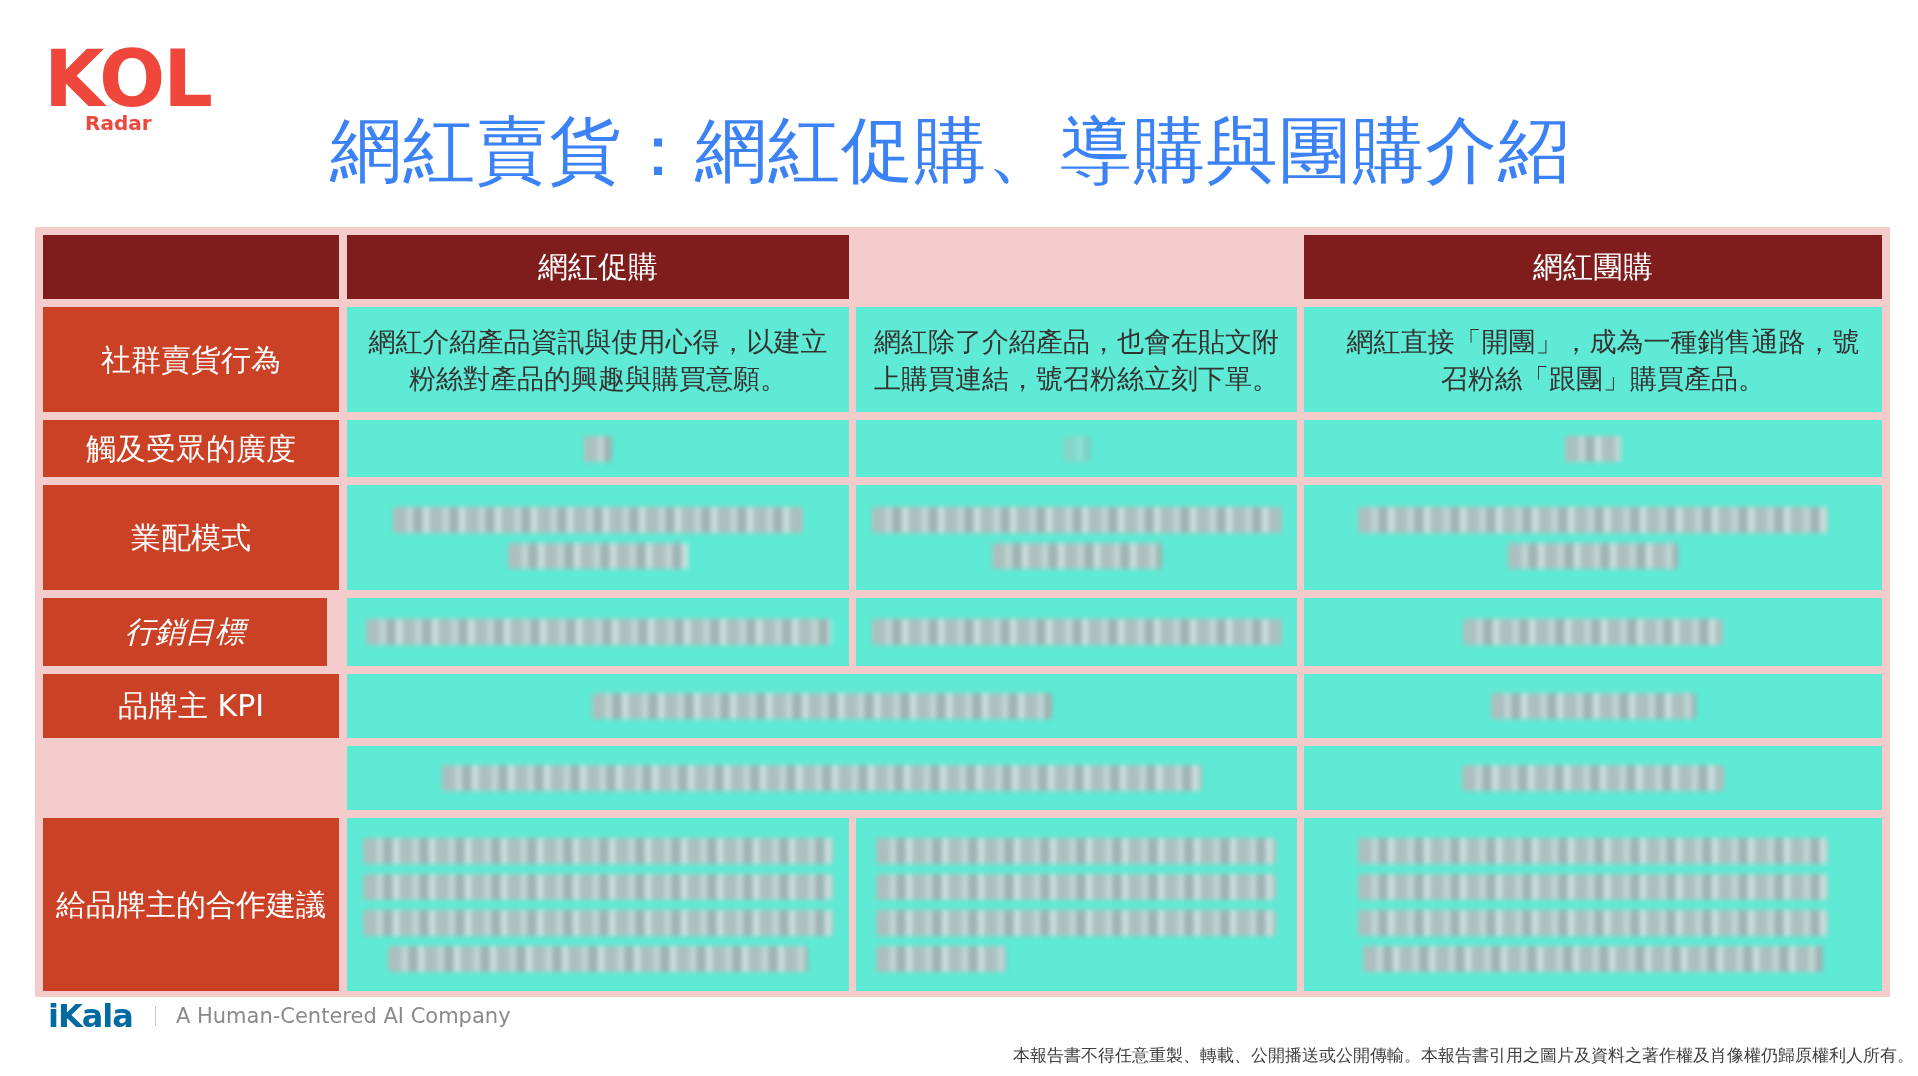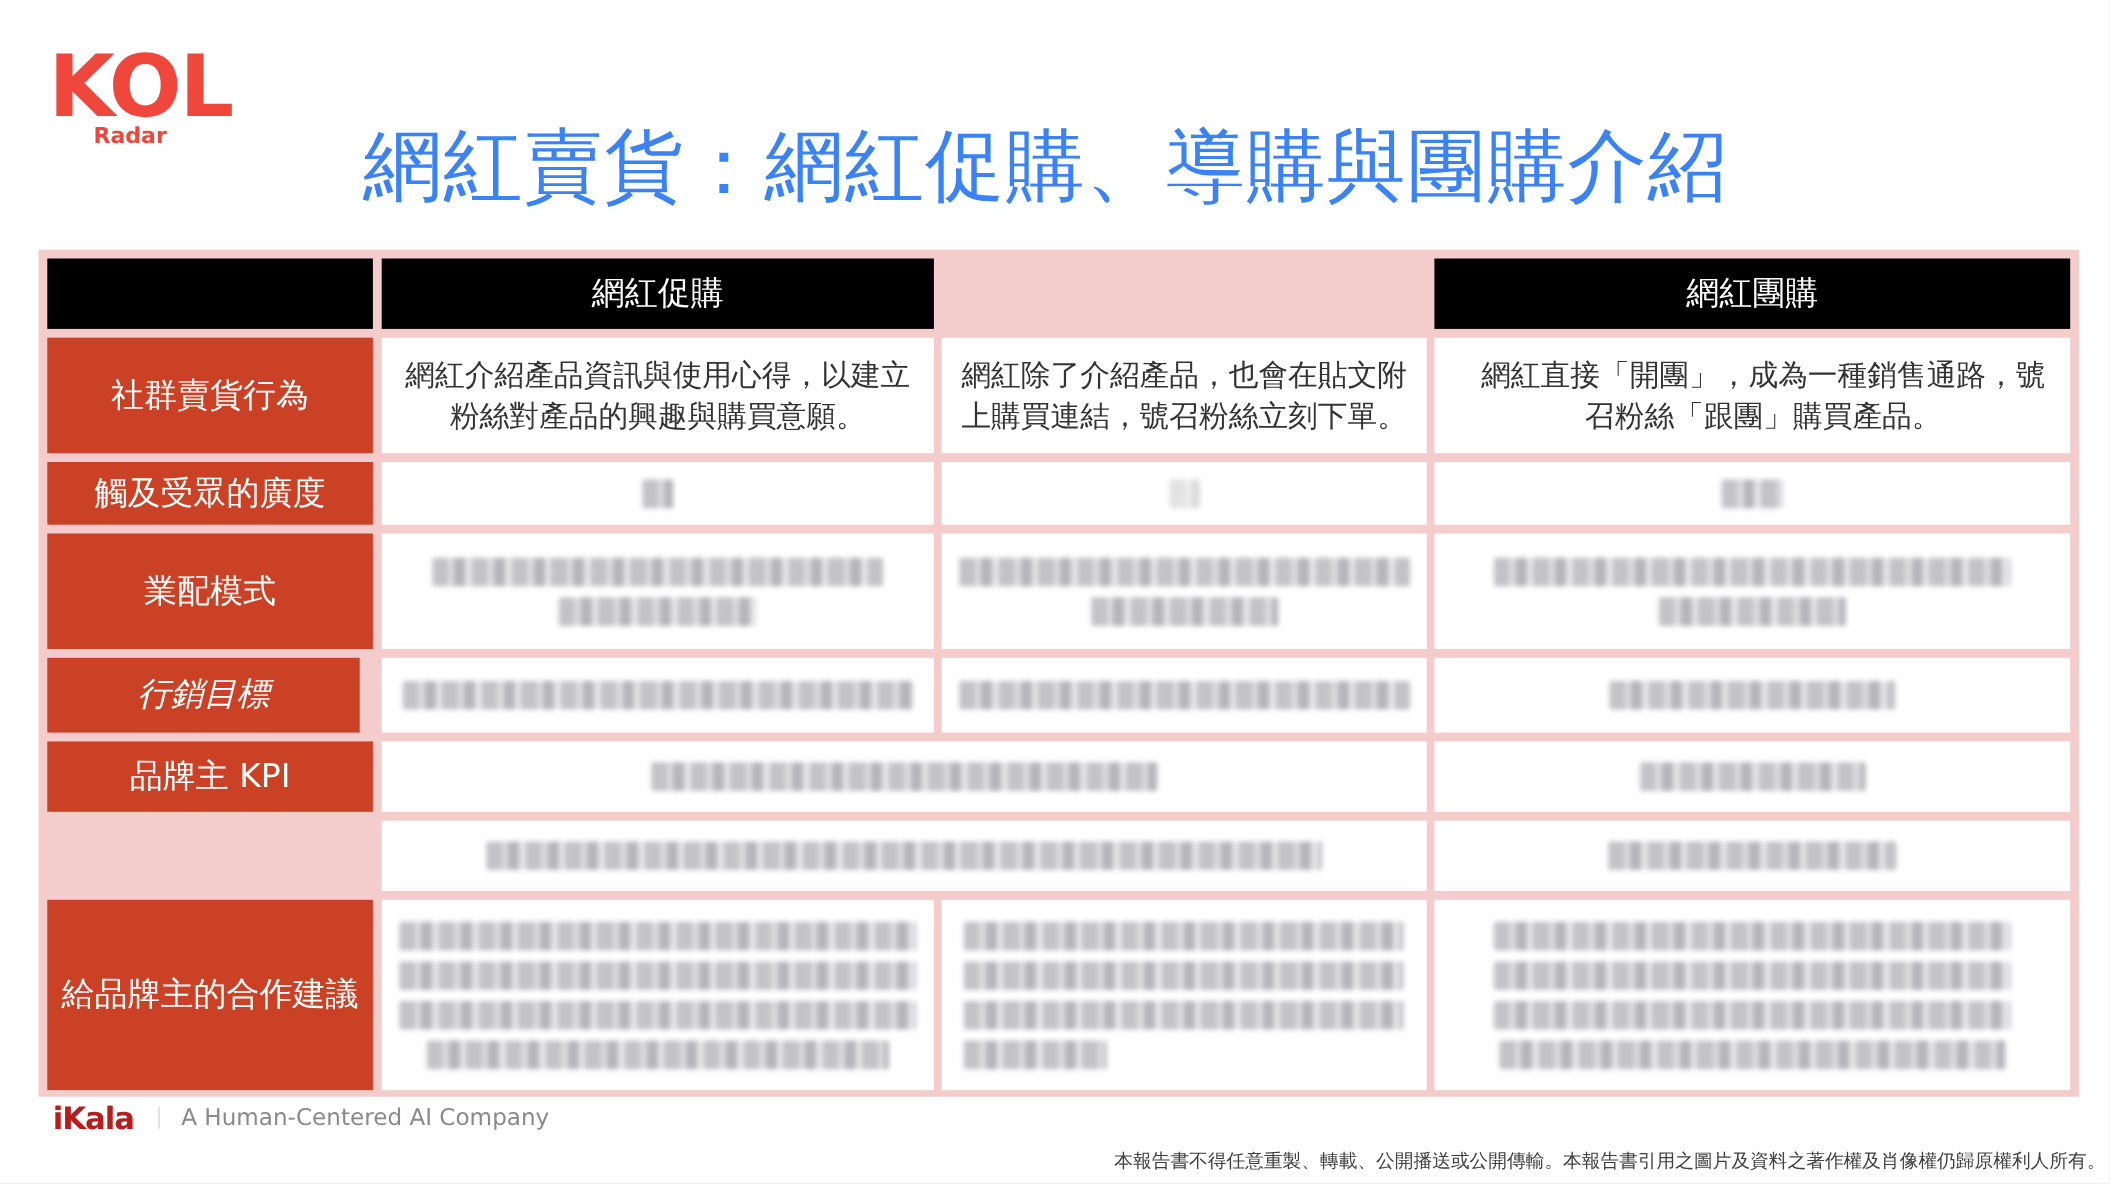--- a/index.html
+++ b/index.html
@@ -23,31 +23,31 @@
     position: absolute; left: 330px; top: 104px; width: 1300px;
     font-family: "DejaVu Sans", sans-serif;
     font-size: 72px; line-height: 92px; color: #3b82f6; letter-spacing: 1px;
     white-space: nowrap;
   }
   .table-wrap {
     position: absolute; left: 35px; top: 227px; width: 1855px; height: 770px;
     background: #F4CCCC;
   }
   .cell { position: absolute; box-sizing: border-box; display: flex; align-items: center; justify-content: center; text-align: center; }
-  .hdr { background: #000000; color: #fff; font-size: 30px; line-height: 38px; }
+  .hdr { background: #7f1d1d; color: #fff; font-size: 30px; line-height: 38px; }
   .rowlbl { background: #CB4125; color: #fff; font-size: 30px; line-height: 38px; padding: 0 12px; }
-  .body { background: #ffffff; color: #333; font-size: 27px; line-height: 37px; padding: 0 16px; }
+  .body { background: #5eead4; color: #333; font-size: 27px; line-height: 37px; padding: 0 16px; }
   .blur-lines { display: flex; flex-direction: column; align-items: center; gap: 10px; width: 100%; }
   .blur-line {
     height: 26px; border-radius: 2px;
     background: repeating-linear-gradient(90deg, #b9b9bc 0 14px, #d6d6d8 14px 20px, #a9a9ad 20px 30px, #e2e2e4 30px 36px);
     filter: blur(2.5px); opacity: 0.85;
   }
   .footer-brand { position: absolute; left: 48px; top: 996px; height: 40px; display: flex; align-items: center; }
-  .ikala { font-family: "DejaVu Sans", sans-serif; font-weight: bold; font-size: 28px; color: #b91c1c; letter-spacing: -1px; }
+  .ikala { font-family: "DejaVu Sans", sans-serif; font-weight: bold; font-size: 32px; color: #0369a1; letter-spacing: -1px; }
   .sep { width: 1px; height: 20px; background: #c8c8c8; margin: 0 20px 0 22px; }
   .tagline { font-family: "DejaVu Sans", sans-serif; font-size: 21px; color: #8a8a8a; }
   .disclaimer {
     position: absolute; right: 4px; top: 1044px;
     font-family: "DejaVu Sans", sans-serif; font-size: 17px; color: #404040; white-space: nowrap;
   }
 </style>
 </head>
 <body>
 

